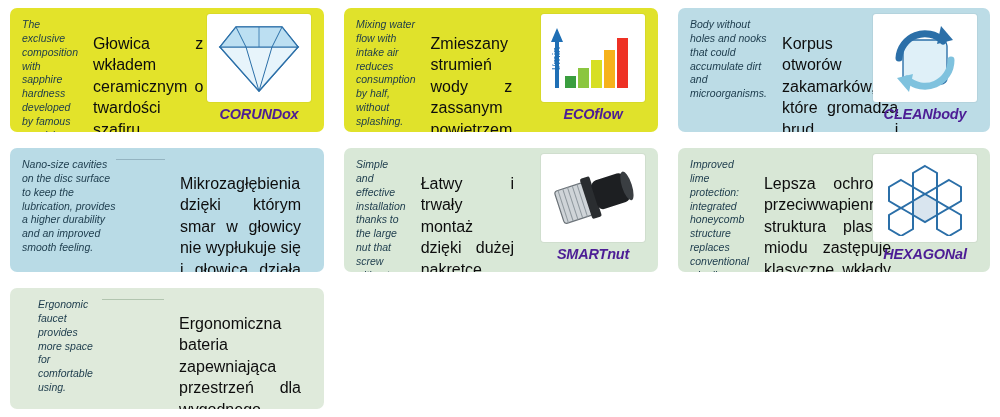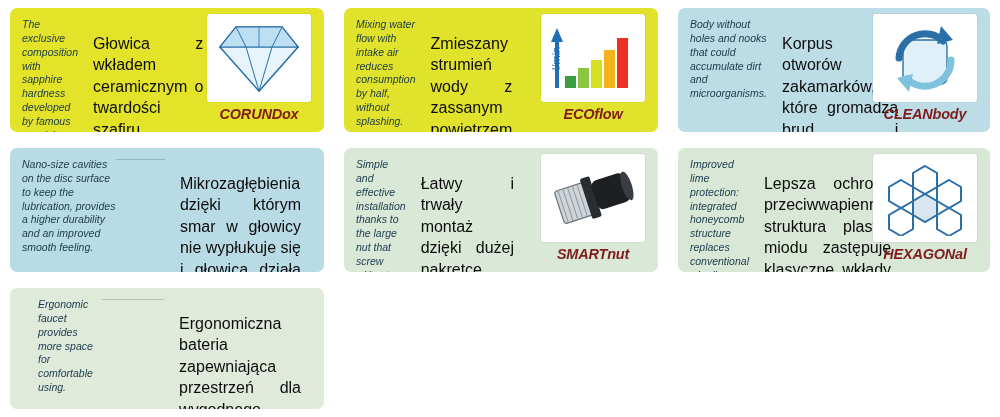--- a/index.html
+++ b/index.html
@@ -91,21 +91,21 @@
     display: flex;
     align-items: center;
     justify-content: center;
     box-shadow: 0 0 0 1px rgba(0,0,0,0.04);
   }
   .logo-label {
     margin-top: 4px;
     font-size: 14.5px;
     font-style: italic;
     font-weight: bold;
-    color: #7f1d1d;
+    color: #4c1d95;
     letter-spacing: -0.2px;
     white-space: nowrap;
   }
 
   
   .theme-yellow { background: #e3e32a; }
   .theme-yellow2 { background: #e0e22b; }
   .theme-blue { background: #bcdce6; }
   .theme-blue2 { background: #b9dbe6; }
   .theme-mint { background: #d9e8d7; }

